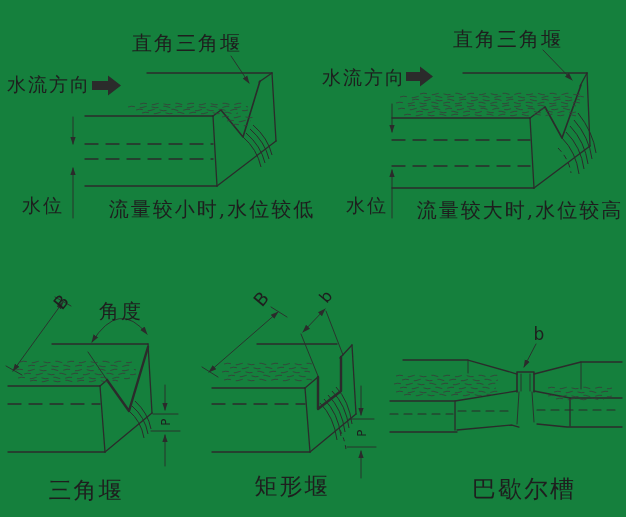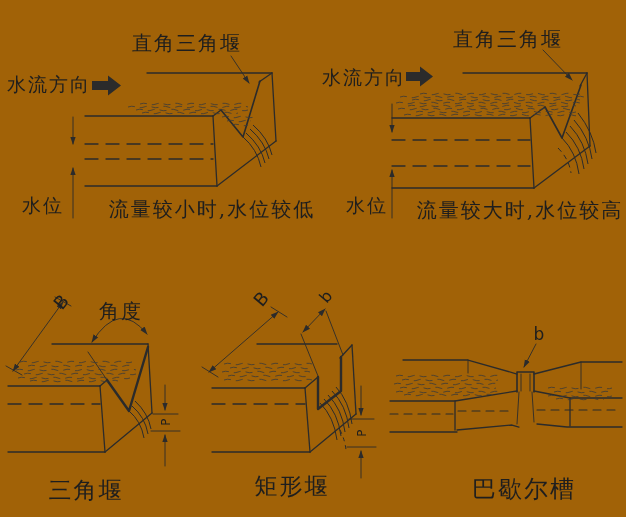--- a/index.html
+++ b/index.html
@@ -1,16 +1,16 @@
 <!DOCTYPE html>
 <html><head>
 <meta charset="utf-8">
 <style>
   html,body{margin:0;padding:0;background:#ffffff;}
-  #stage{position:relative;width:626px;height:517px;background:#a16207;overflow:hidden;}
+  #stage{position:relative;width:626px;height:517px;background:#15803d;overflow:hidden;}
   svg{display:block;}
   .ln{stroke:#2b2b2b;fill:none;stroke-width:1.3;stroke-linecap:round;stroke-linejoin:round;}
   .bold{stroke-width:2.4;}
   .med{stroke-width:1.6;}
   .thin{stroke-width:0.9;}
   .dash{stroke-dasharray:13 8;}
   .dash2{stroke-dasharray:8 6;stroke-width:1.1;}
   .tex{stroke:#3a3a3a;fill:none;stroke-width:0.8;stroke-dasharray:7 5;}
   .jet{stroke:#2b2b2b;fill:none;stroke-width:1;}
   .arrfill{fill:#2b2b2b;stroke:none;}

